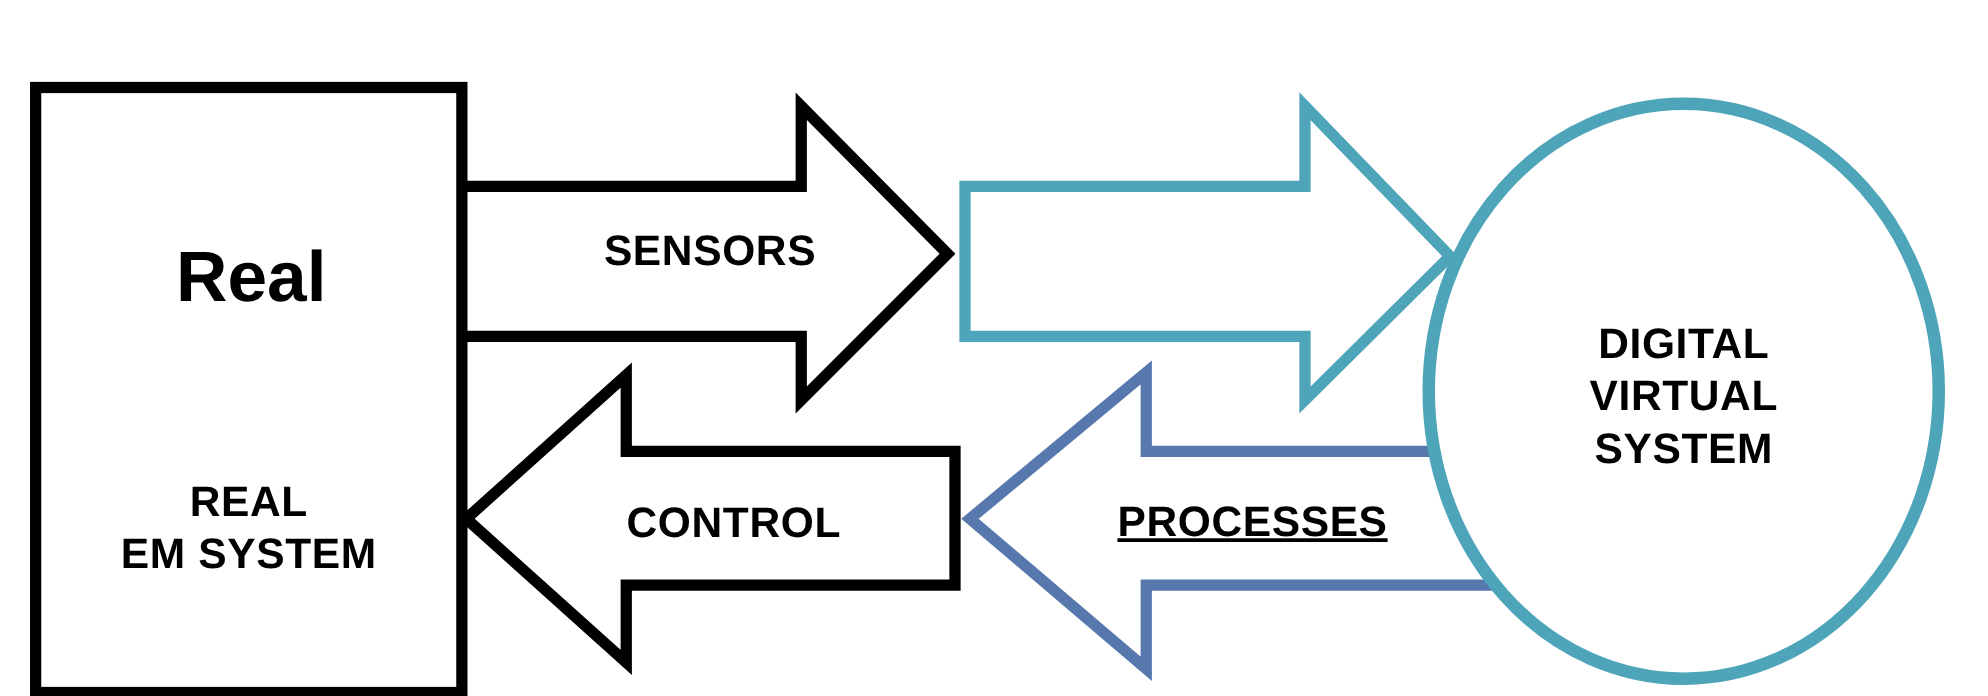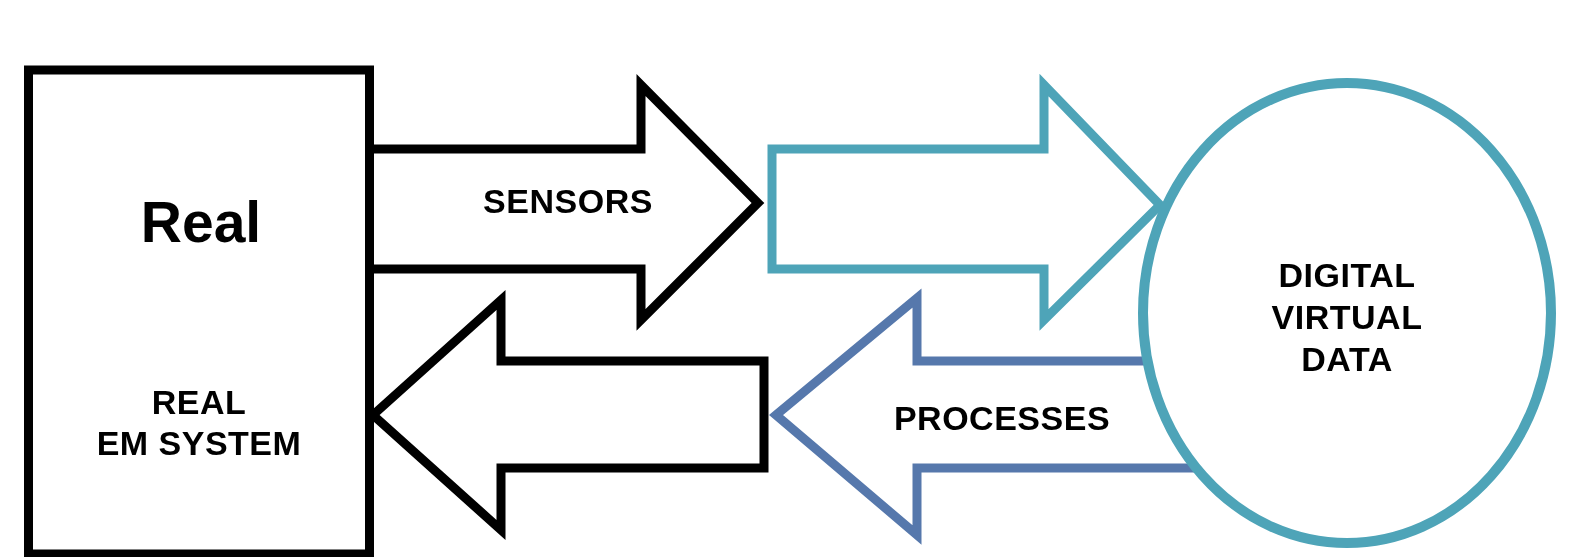--- a/index.html
+++ b/index.html
@@ -73,22 +73,23 @@
   <div class="label label-caps stack lh41" style="left:199px; top:398px;">
     <span>REAL</span>
     <span>EM SYSTEM</span>
   </div>
 
   <div class="label label-caps" style="left:568px; top:176px;text-align:center;">SENSORS</div>
 
   <div class="label label-caps stack lh40" style="left:950px; top:182px;">
   </div>
 
+  <div class="label label-caps" style="left:587px; top:394px;">CONTROL</div>
 
-  <div class="label label-caps" style="left:1002px; top:393px;">PROCESSES</div>
+  <div class="label label-caps" style="left:1002px; top:393px;text-decoration:underline;">PROCESSES</div>
 
   <div class="label label-caps stack lh42" style="left:1347px; top:292px;">
     <span>DIGITAL</span>
     <span>VIRTUAL</span>
-    <span>DATA</span>
+    <span>SYSTEM</span>
   </div>
 
 </div>
 
 </body></html>

